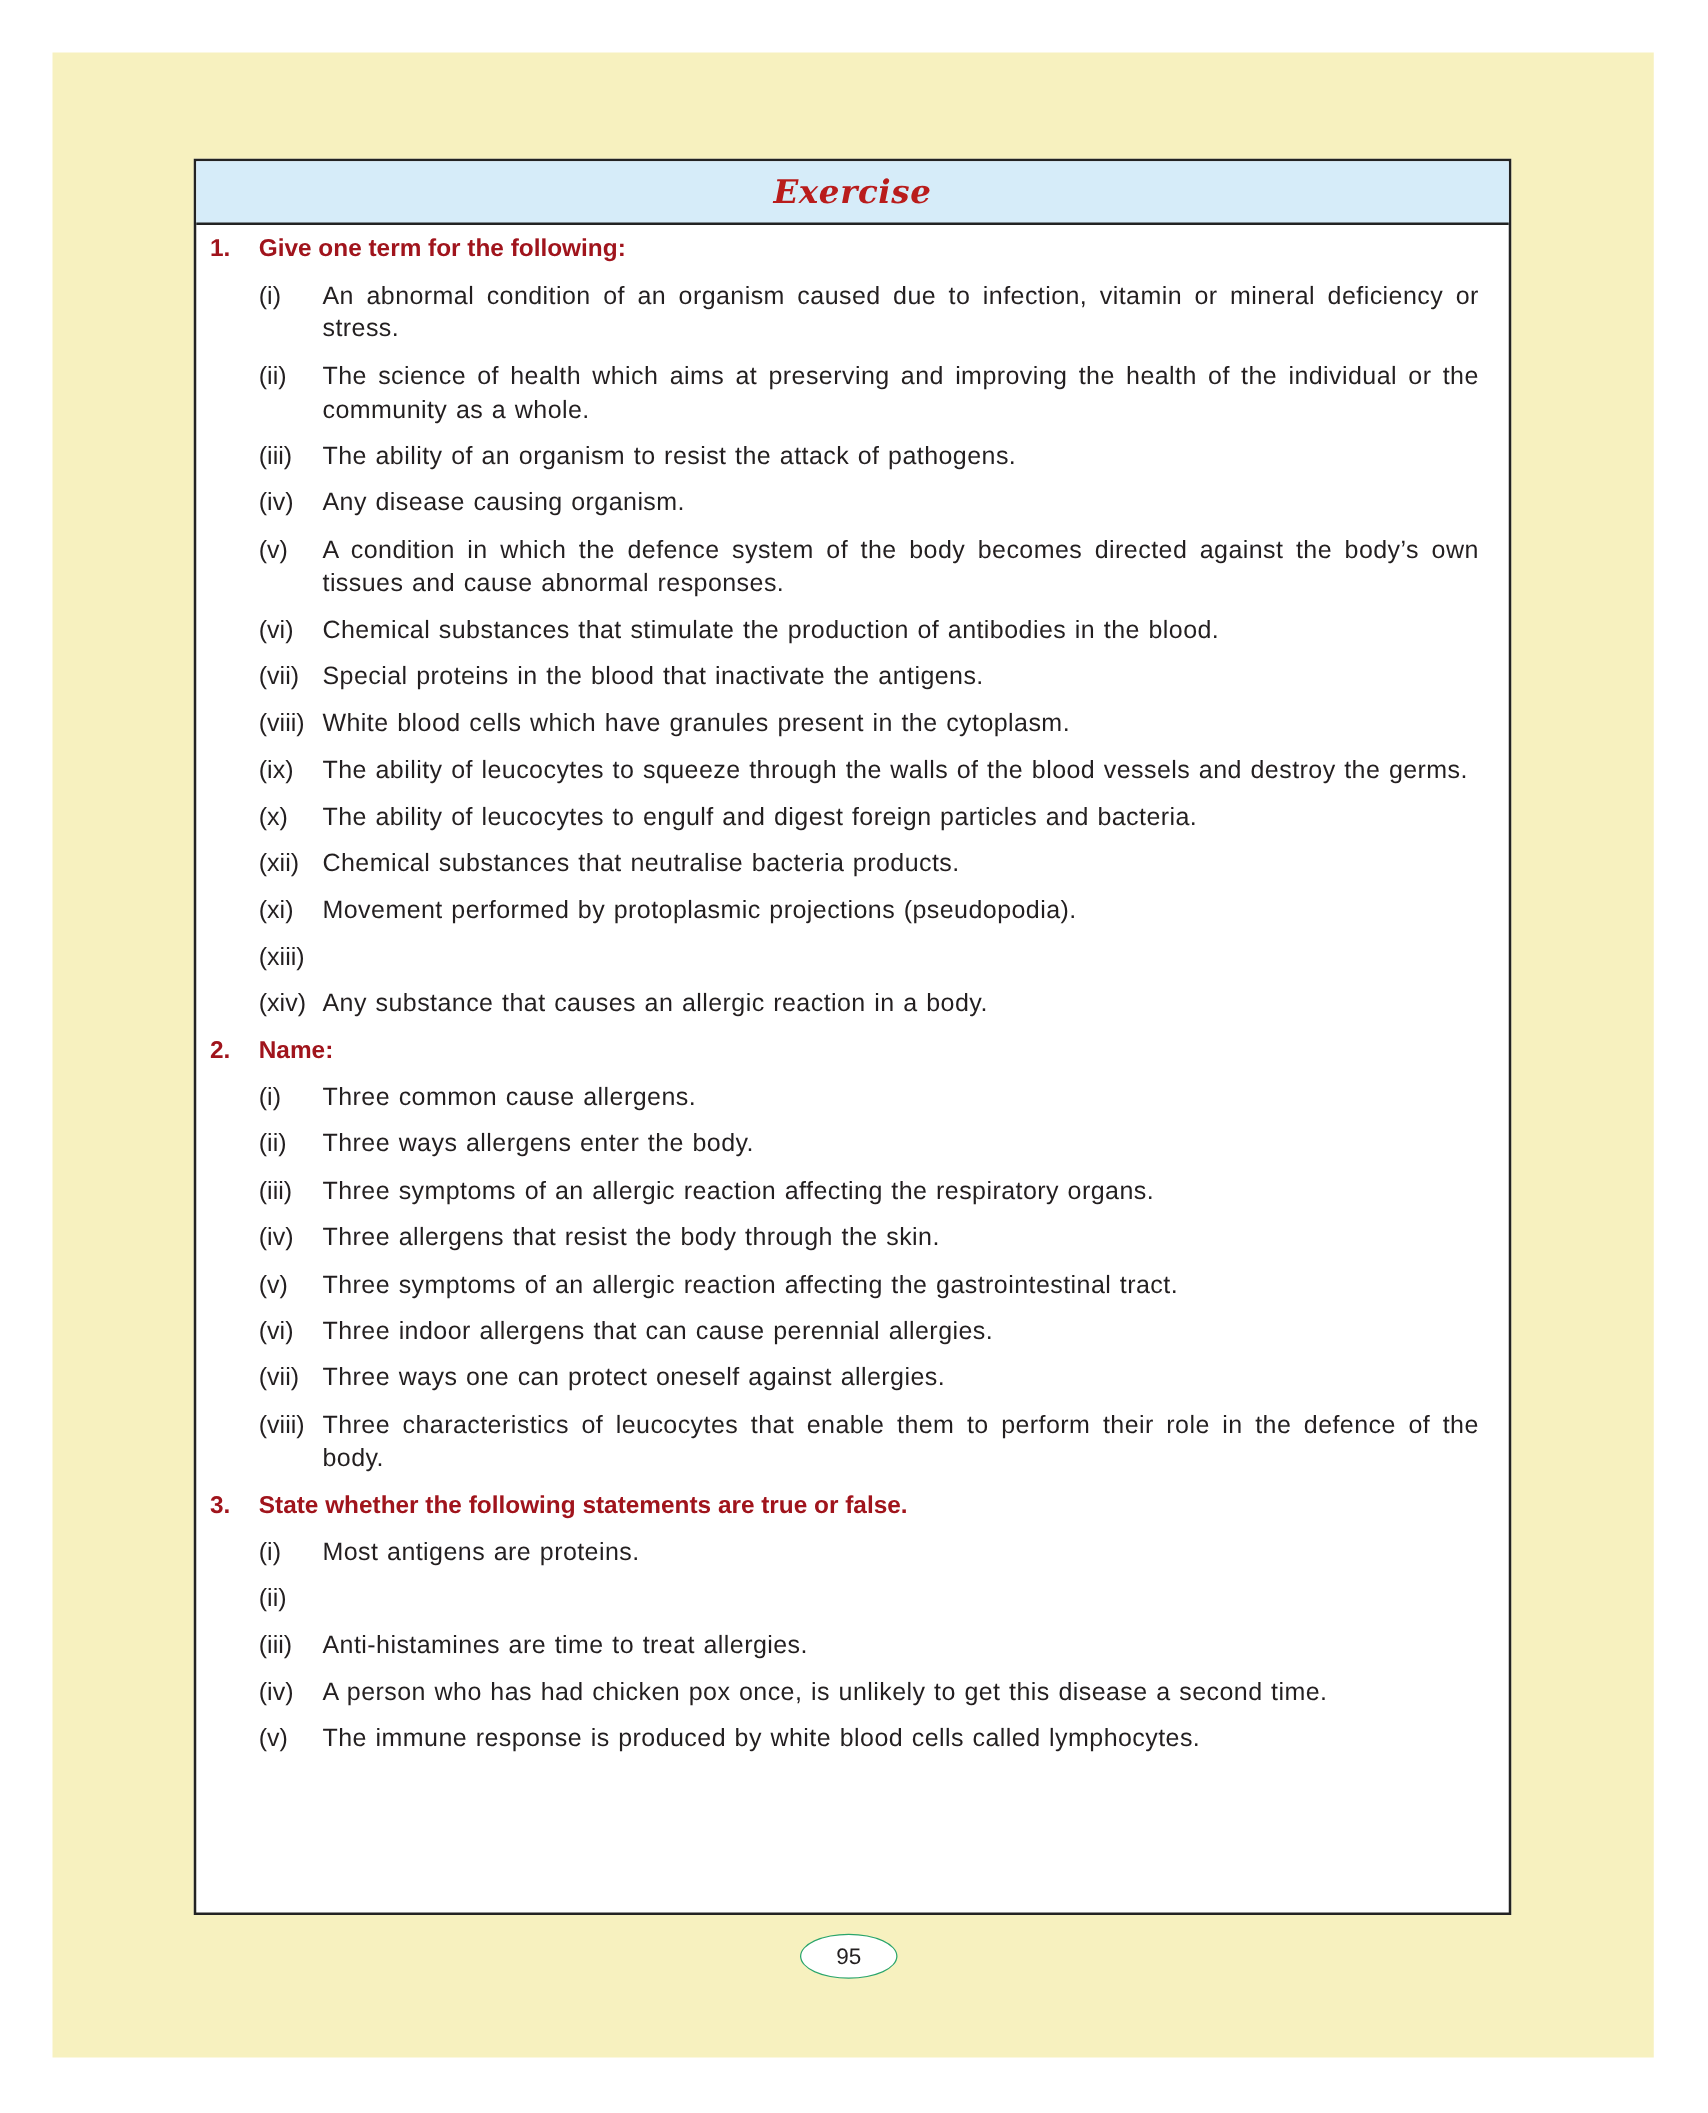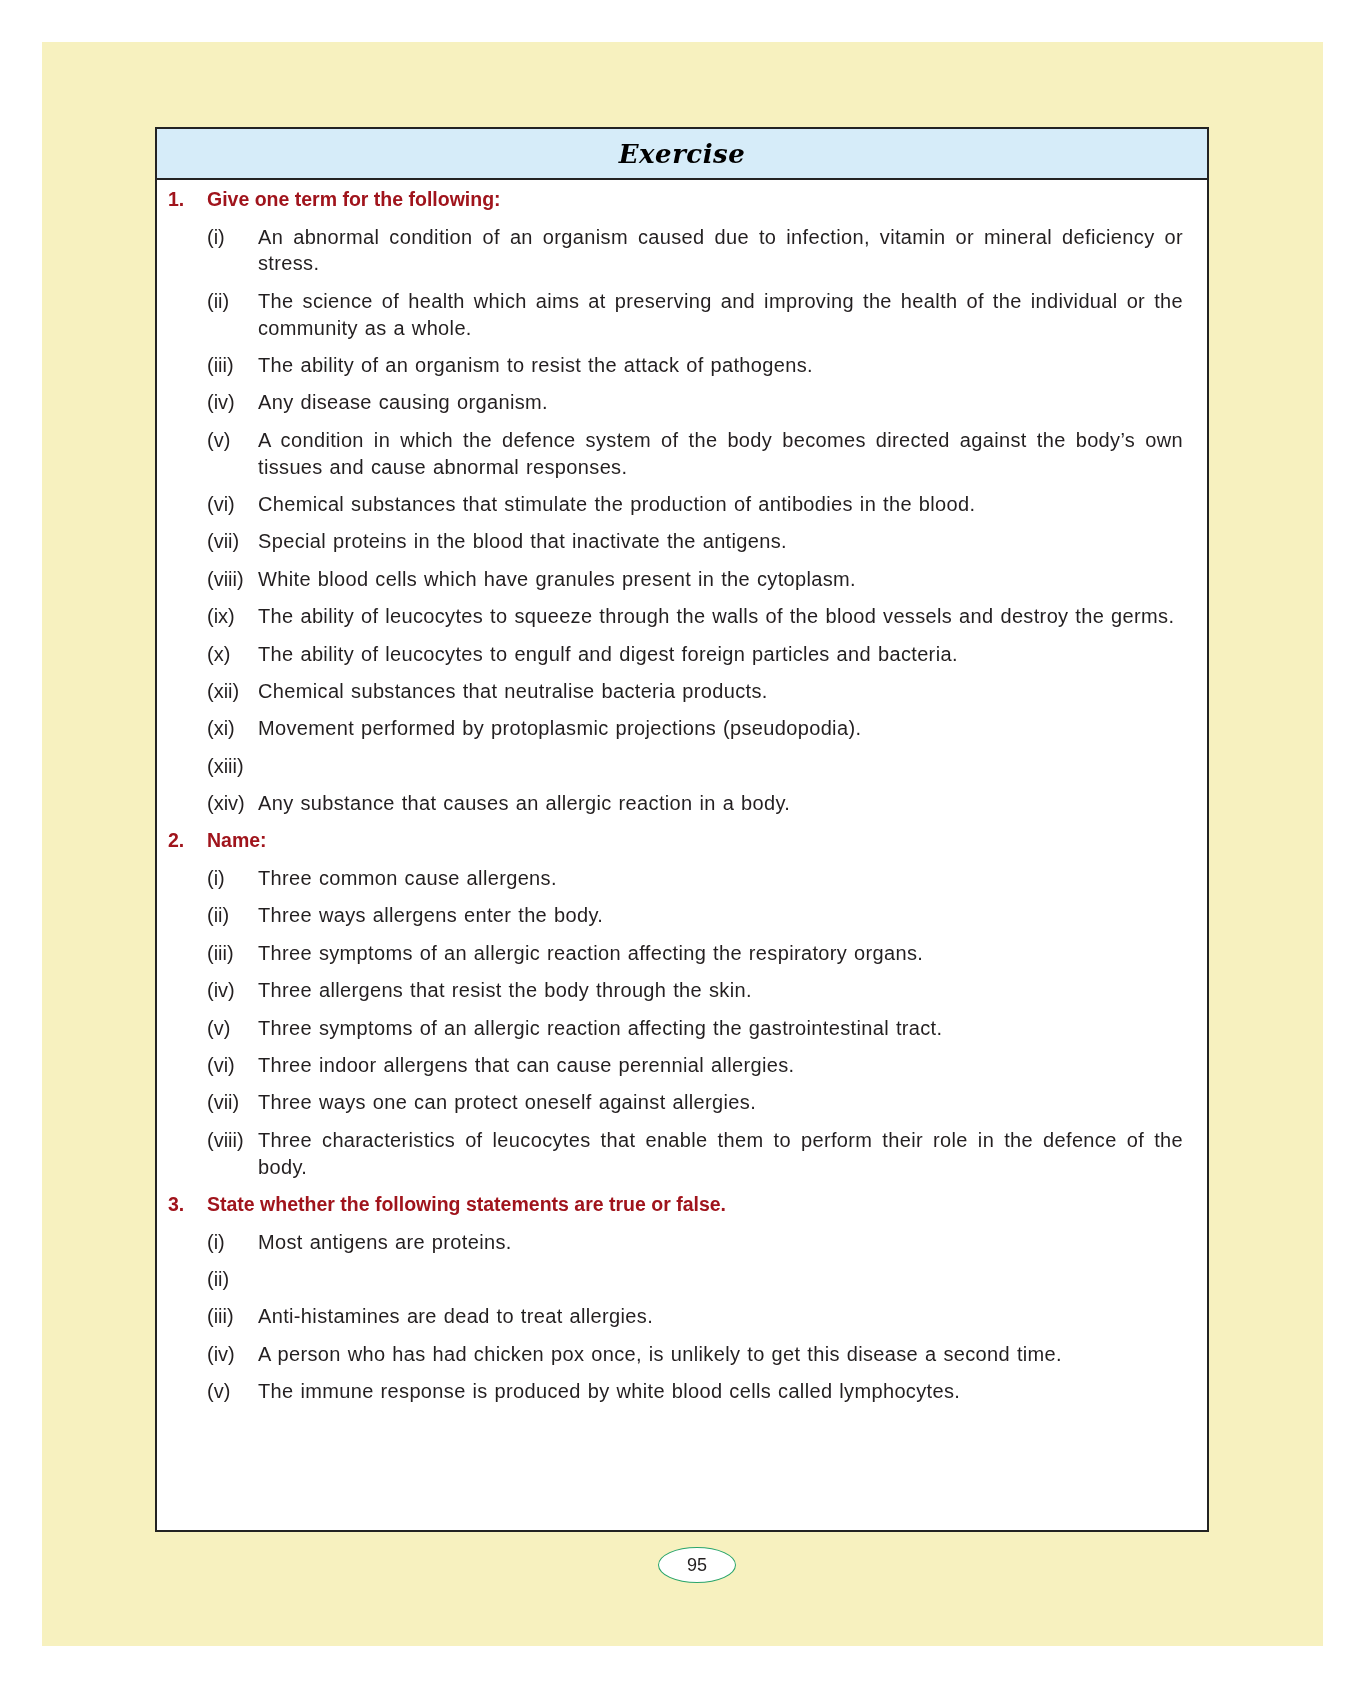--- a/index.html
+++ b/index.html
@@ -15,37 +15,37 @@
   .exercise-box {
     position: absolute; left: 155px; top: 127px; width: 1054px; height: 1405px;
     box-sizing: border-box; border: 2px solid #232323; background: #ffffff;
   }
   .exercise-header {
     height: 49px; background: #d6ecf9; border-bottom: 2px solid #232323;
     display: flex; align-items: center; justify-content: center;
   }
   .exercise-title {
     font-family: "DejaVu Serif", serif; font-style: italic; font-weight: bold;
-    font-size: 26px; color: #000000; letter-spacing: 0.5px;
+    font-size: 26px; color: #b91c1c; letter-spacing: 0.5px;
   }
   .content { position: absolute; left: 0; top: 57px; right: 0; }
   .question { margin: 0; }
   .q-heading {
     display: flex; height: 27px; line-height: 27px; margin-bottom: 10.6px;
     color: #a0141c; font-weight: bold; font-size: 19.5px;
   }
   .q-num { width: 39px; padding-left: 11px; box-sizing: content-box; }
   .q-title { }
   .item {
     display: flex; margin-bottom: 10.6px; font-size: 20px; line-height: 26.8px; color: #231f20;
   }
   .item-num { width: 51px; flex: none; padding-left: 50px; }
   .item-text { width: 925px; text-align: justify; letter-spacing: 0.35px; word-spacing: 1px; }
   .page-number {
-    position: absolute; left: 658px; top: 1547px; width: 78px; height: 36px;
+    position: absolute; left: 640px; top: 1547px; width: 78px; height: 36px;
     box-sizing: border-box; border: 1.5px solid #2aa56b; border-radius: 50%;
     background: #ffffff; display: flex; align-items: center; justify-content: center;
     font-size: 18px; color: #231f20;
   }
 </style>
 </head>
 <body>
 
 <div class="page-bg"></div>
 
@@ -164,21 +164,21 @@
       </div>
       <div class="item">
           <span class="item-num">(i)</span>
           <span class="item-text">Most antigens are proteins.</span>
         </div>
       <div class="item">
           <span class="item-num">(ii)</span>
         </div>
       <div class="item">
           <span class="item-num">(iii)</span>
-          <span class="item-text">Anti-histamines are dead to treat allergies.</span>
+          <span class="item-text">Anti-histamines are time to treat allergies.</span>
         </div>
       <div class="item">
           <span class="item-num">(iv)</span>
           <span class="item-text">A person who has had chicken pox once, is unlikely to get this disease a second time.</span>
         </div>
       <div class="item">
           <span class="item-num">(v)</span>
           <span class="item-text">The immune response is produced by white blood cells called lymphocytes.</span>
         </div>
     </div>

